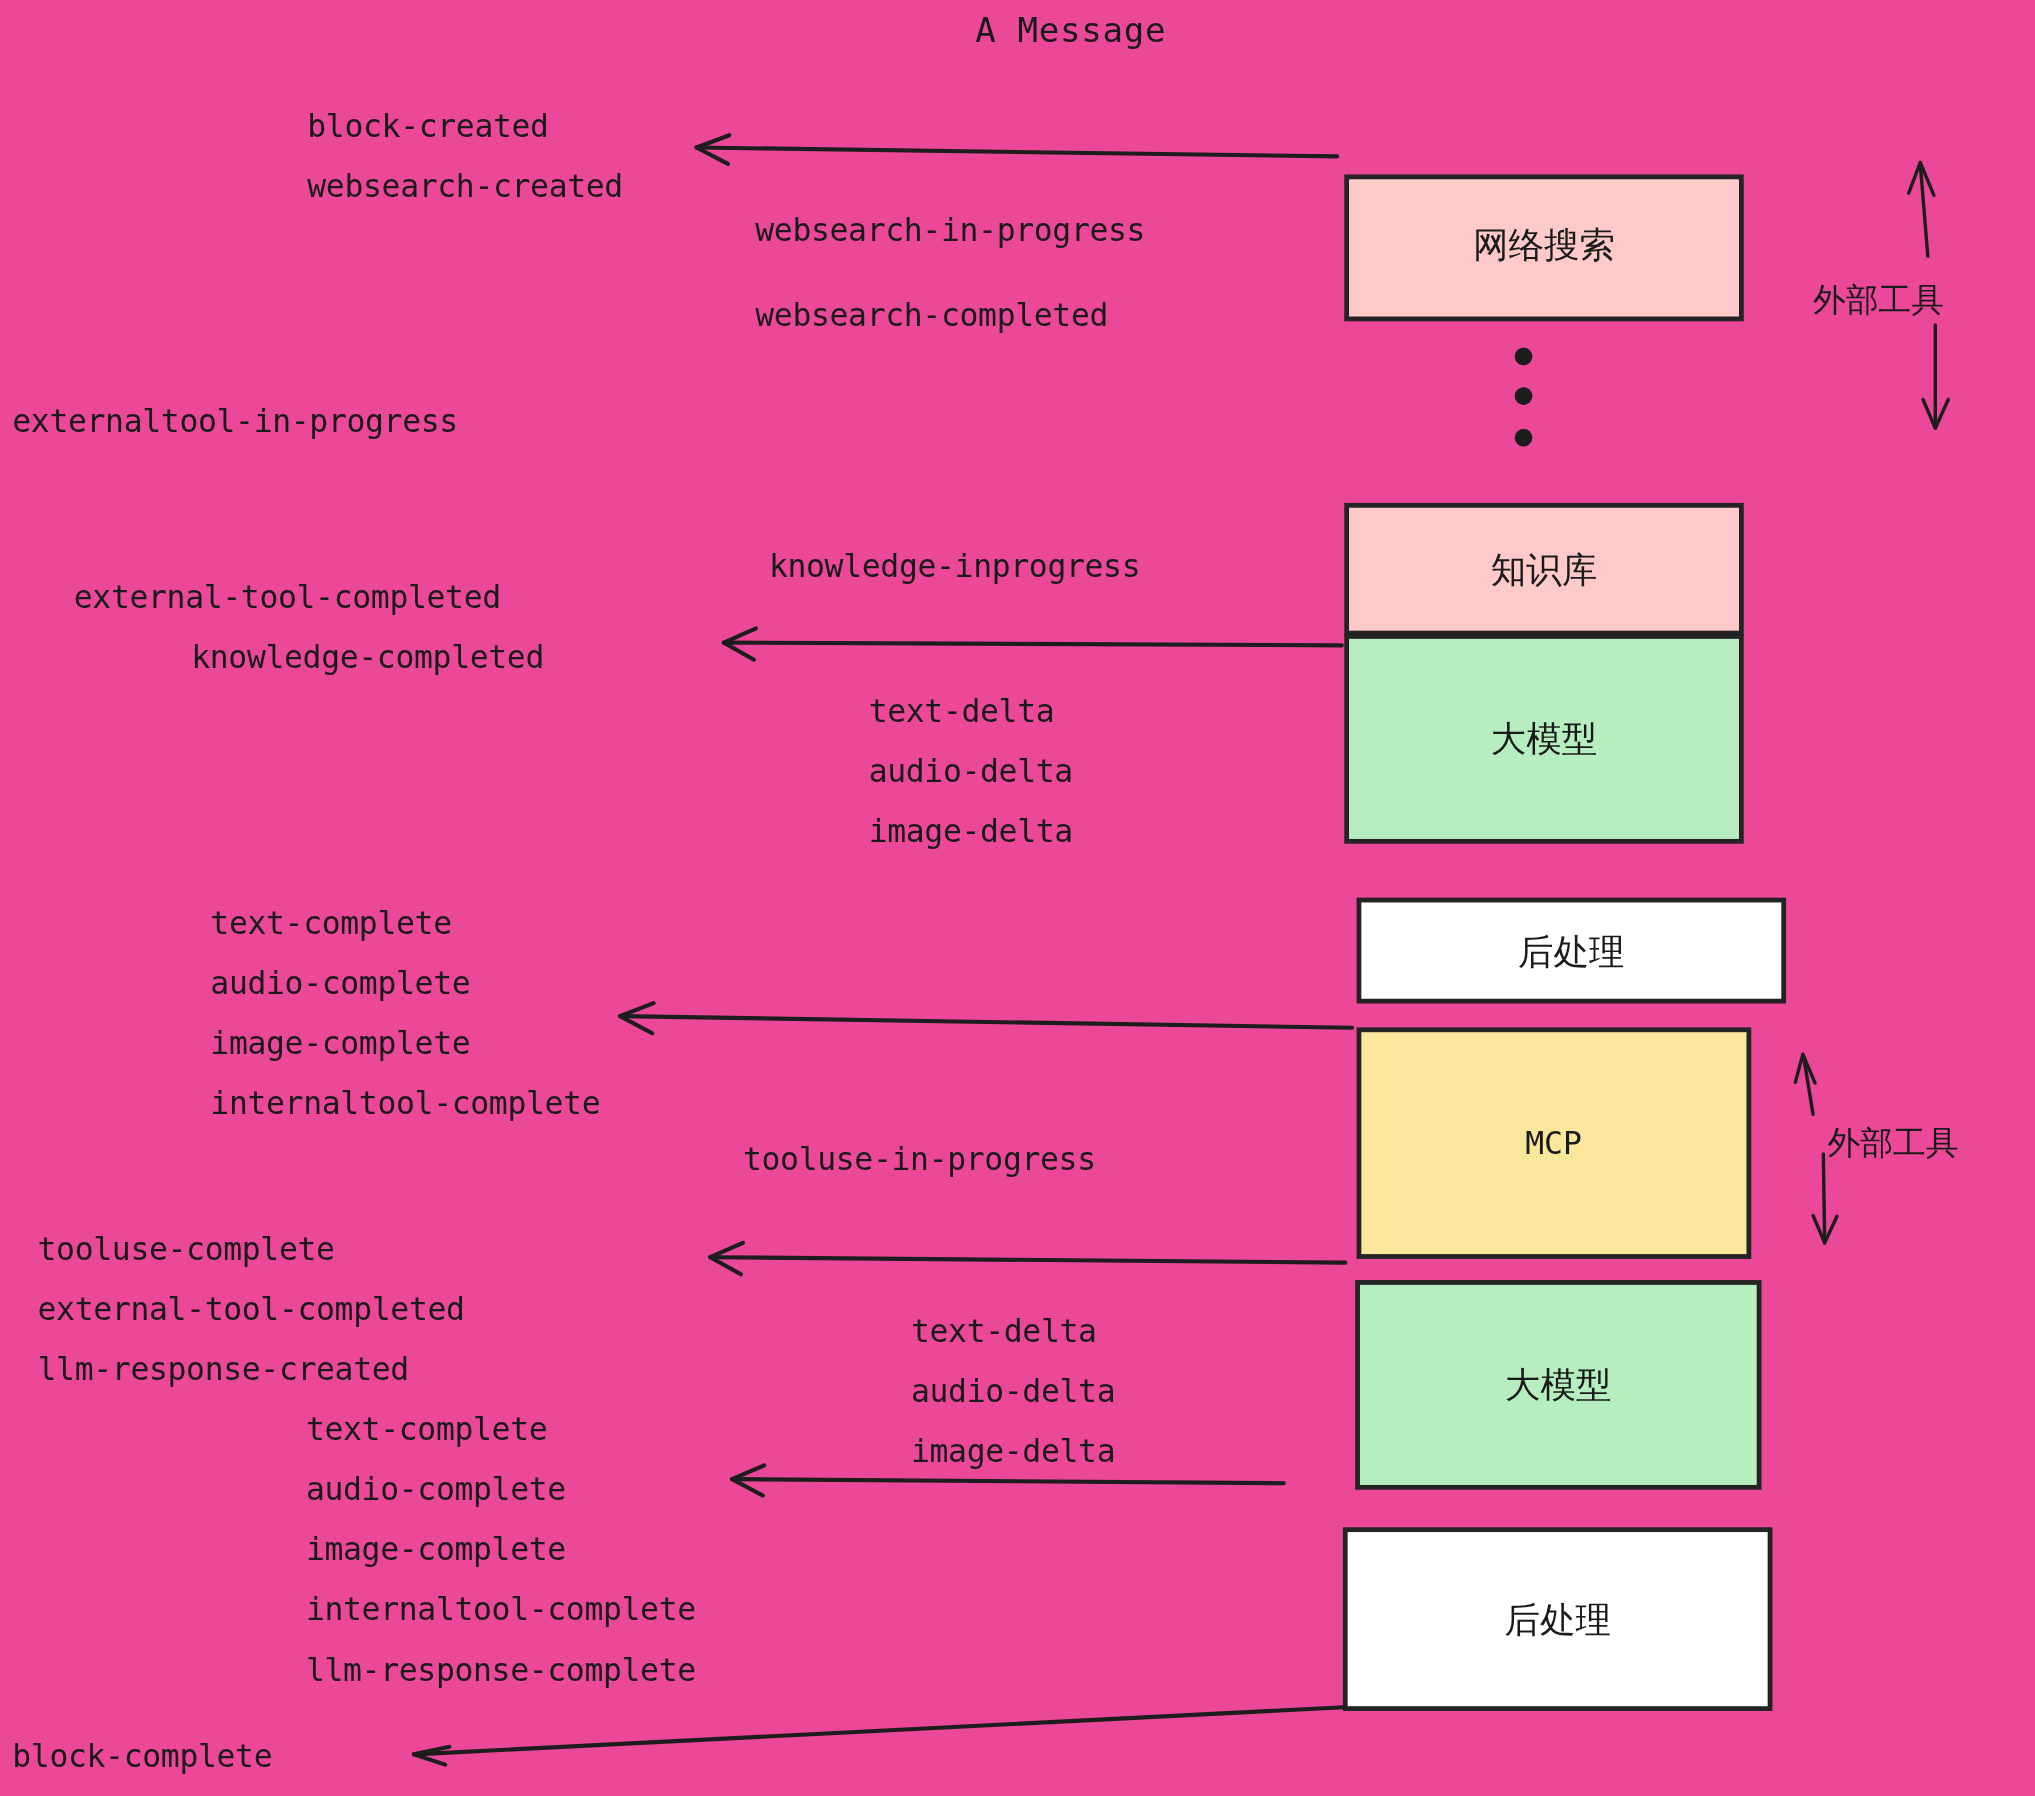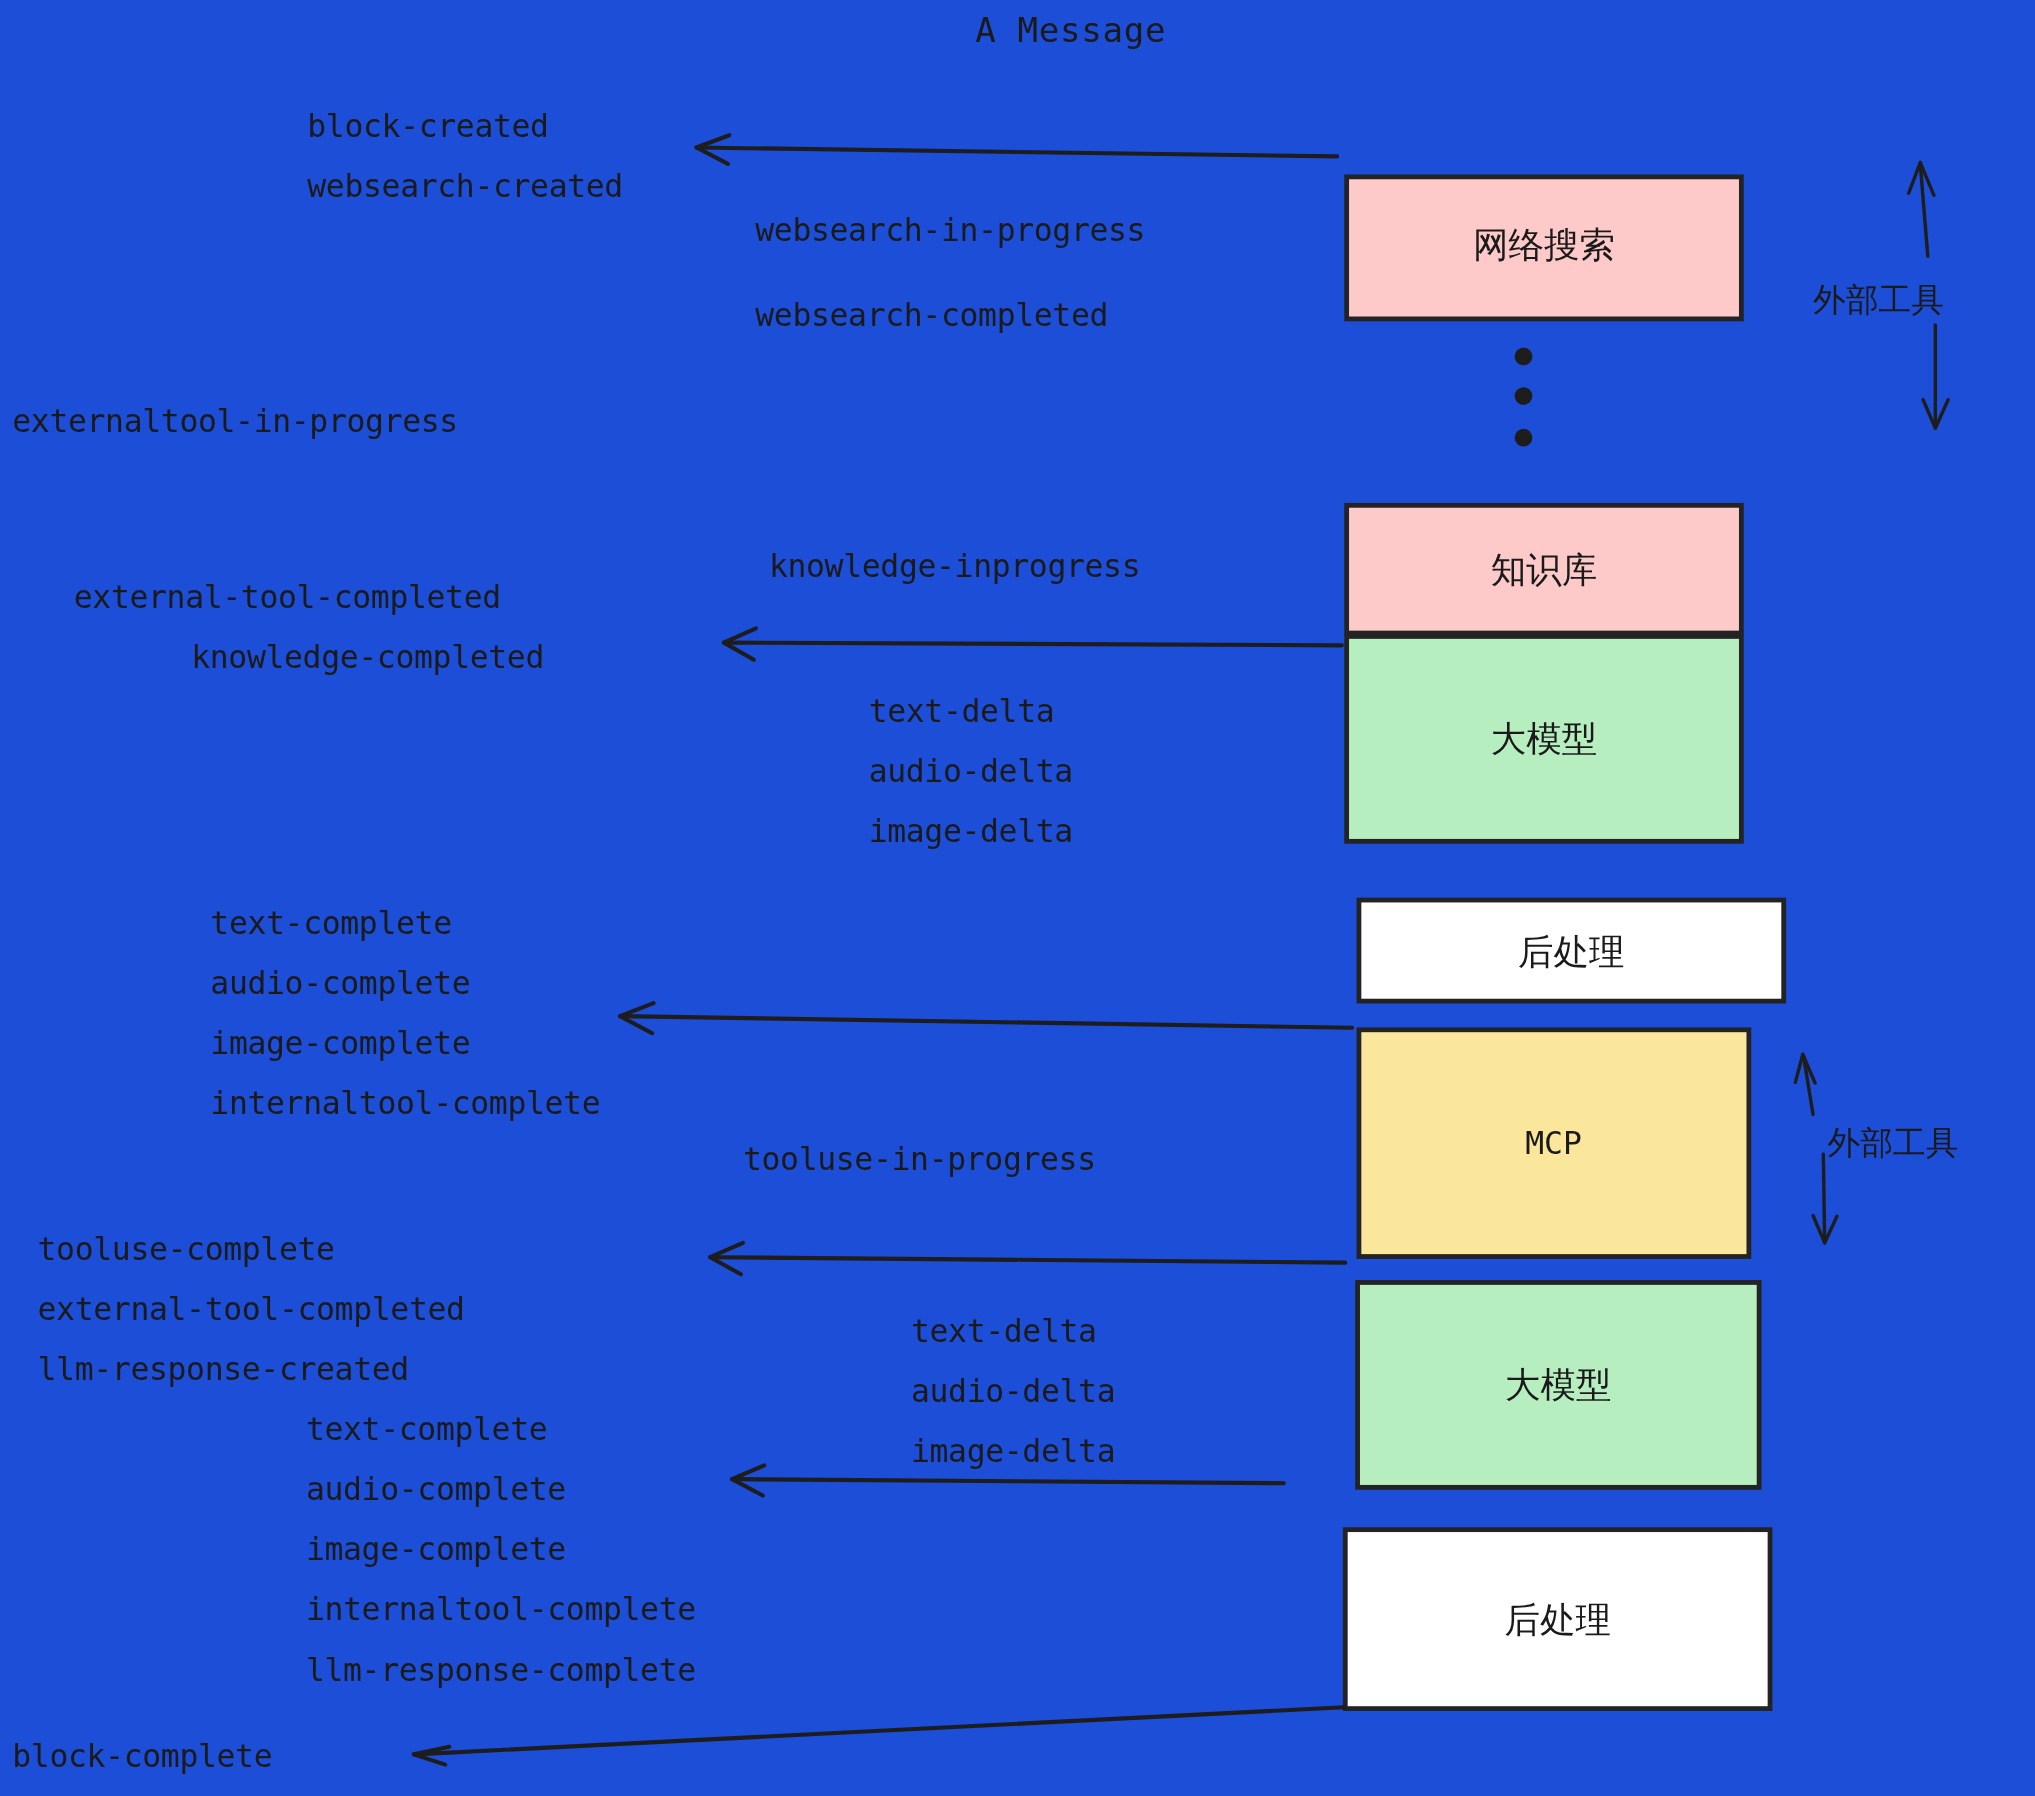--- a/index.html
+++ b/index.html
@@ -4,21 +4,21 @@
 <style>
   html, body {
     margin: 0;
     padding: 0;
     background: #ffffff;
   }
   #stage {
     position: relative;
     width: 2035px;
     height: 1796px;
-    background: #1d4ed8;
+    background: #ec4899;
     overflow: hidden;
     font-family: "DejaVu Sans Mono", monospace;
   }
   svg#canvas {
     position: absolute;
     inset: 0;
     width: 2035px;
     height: 1796px;
   }
   .evt {

